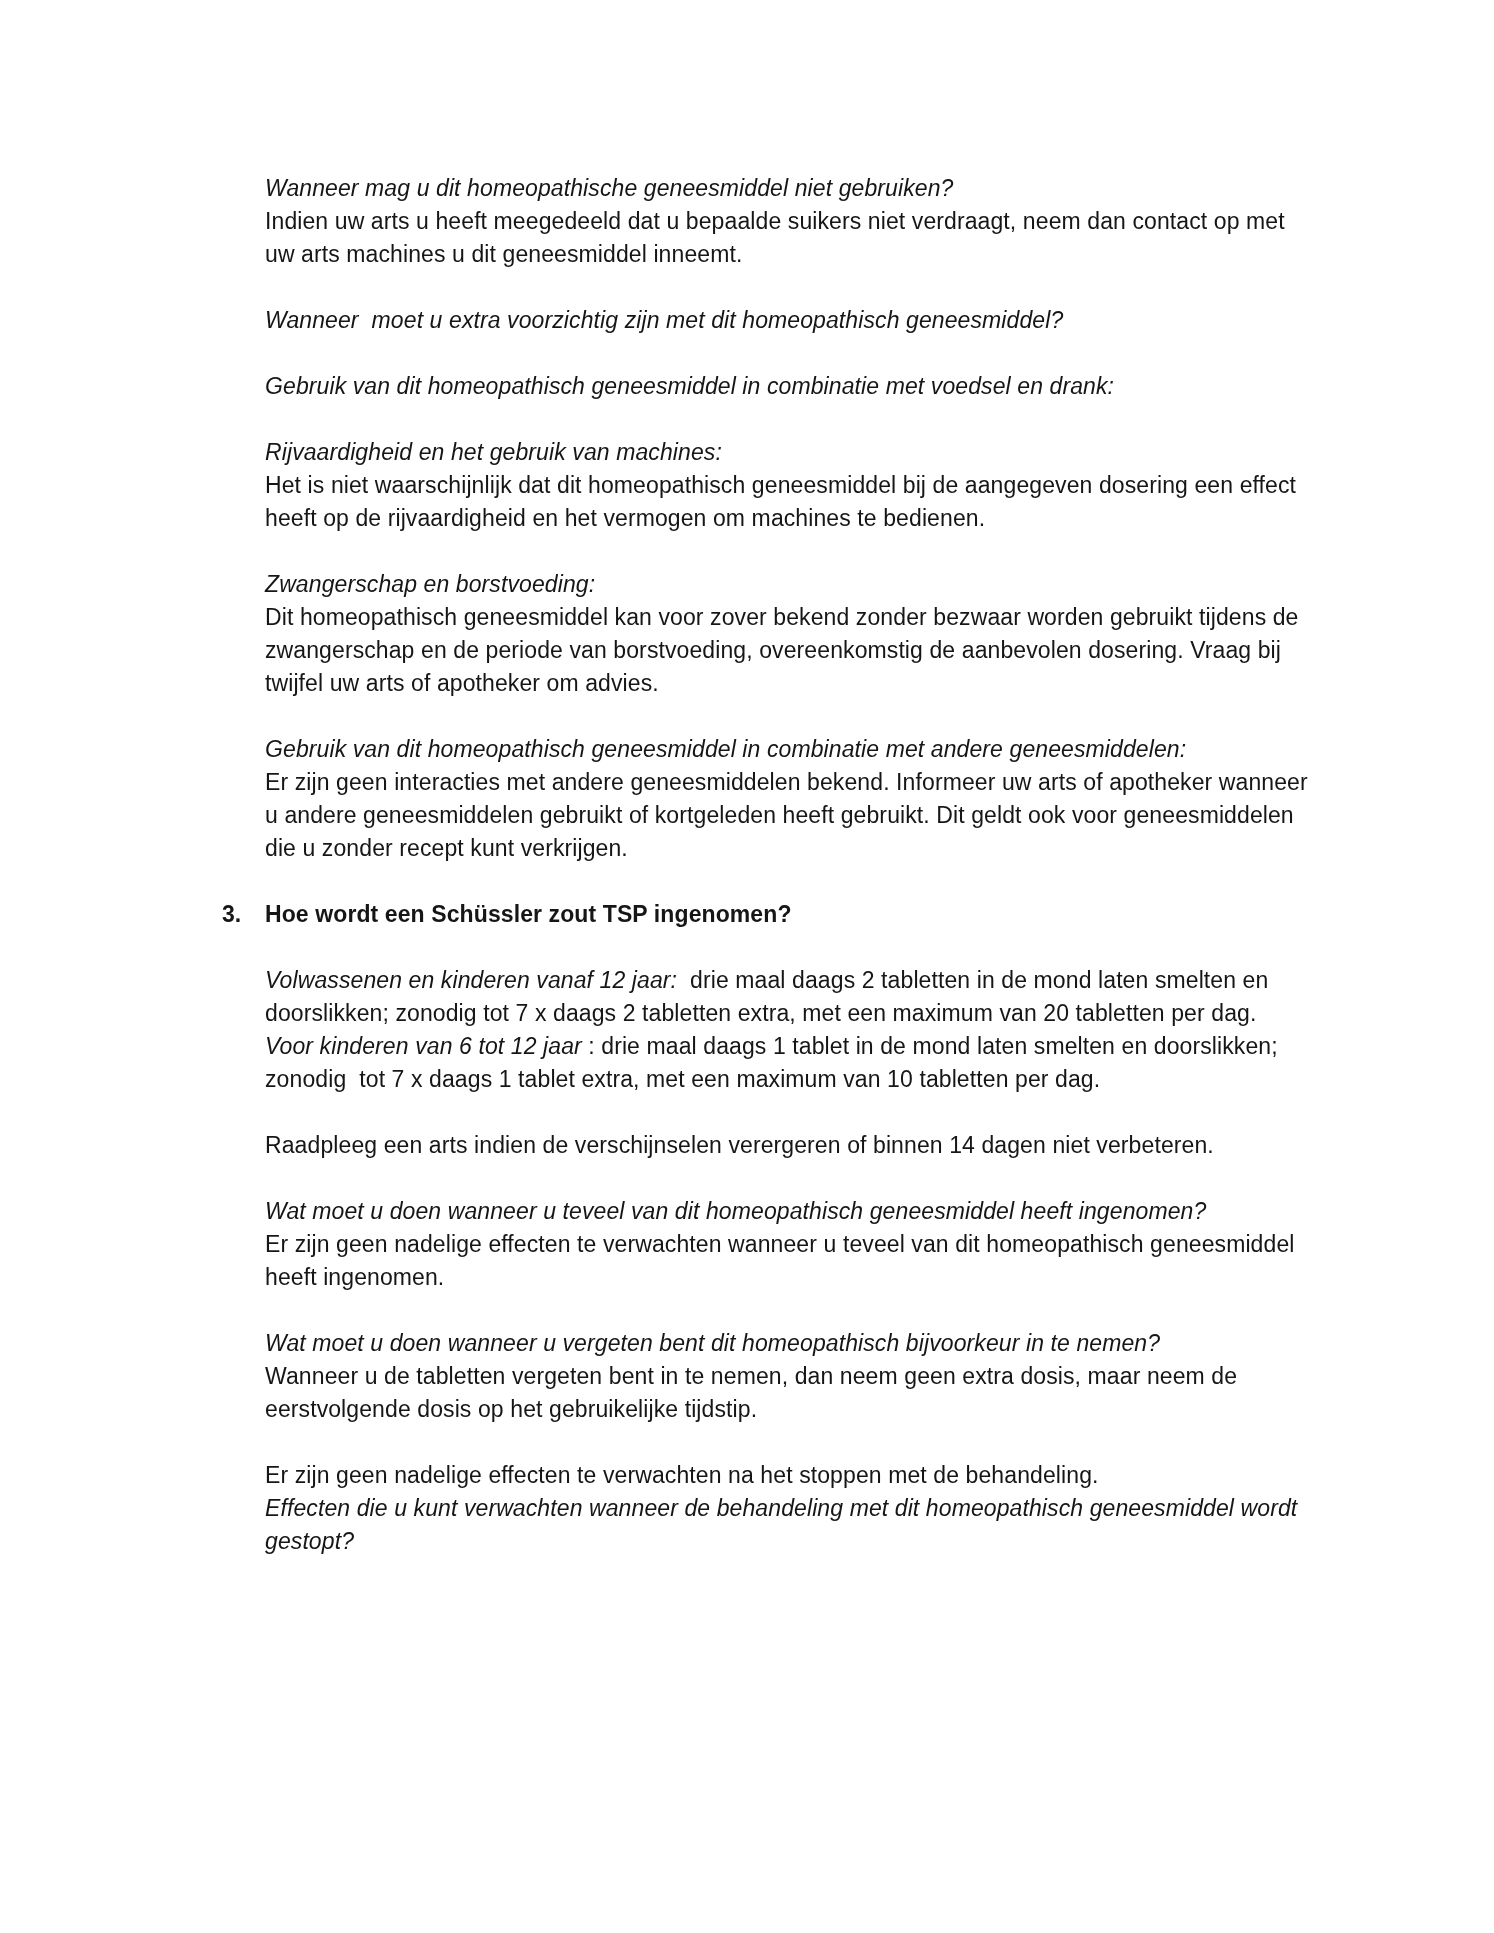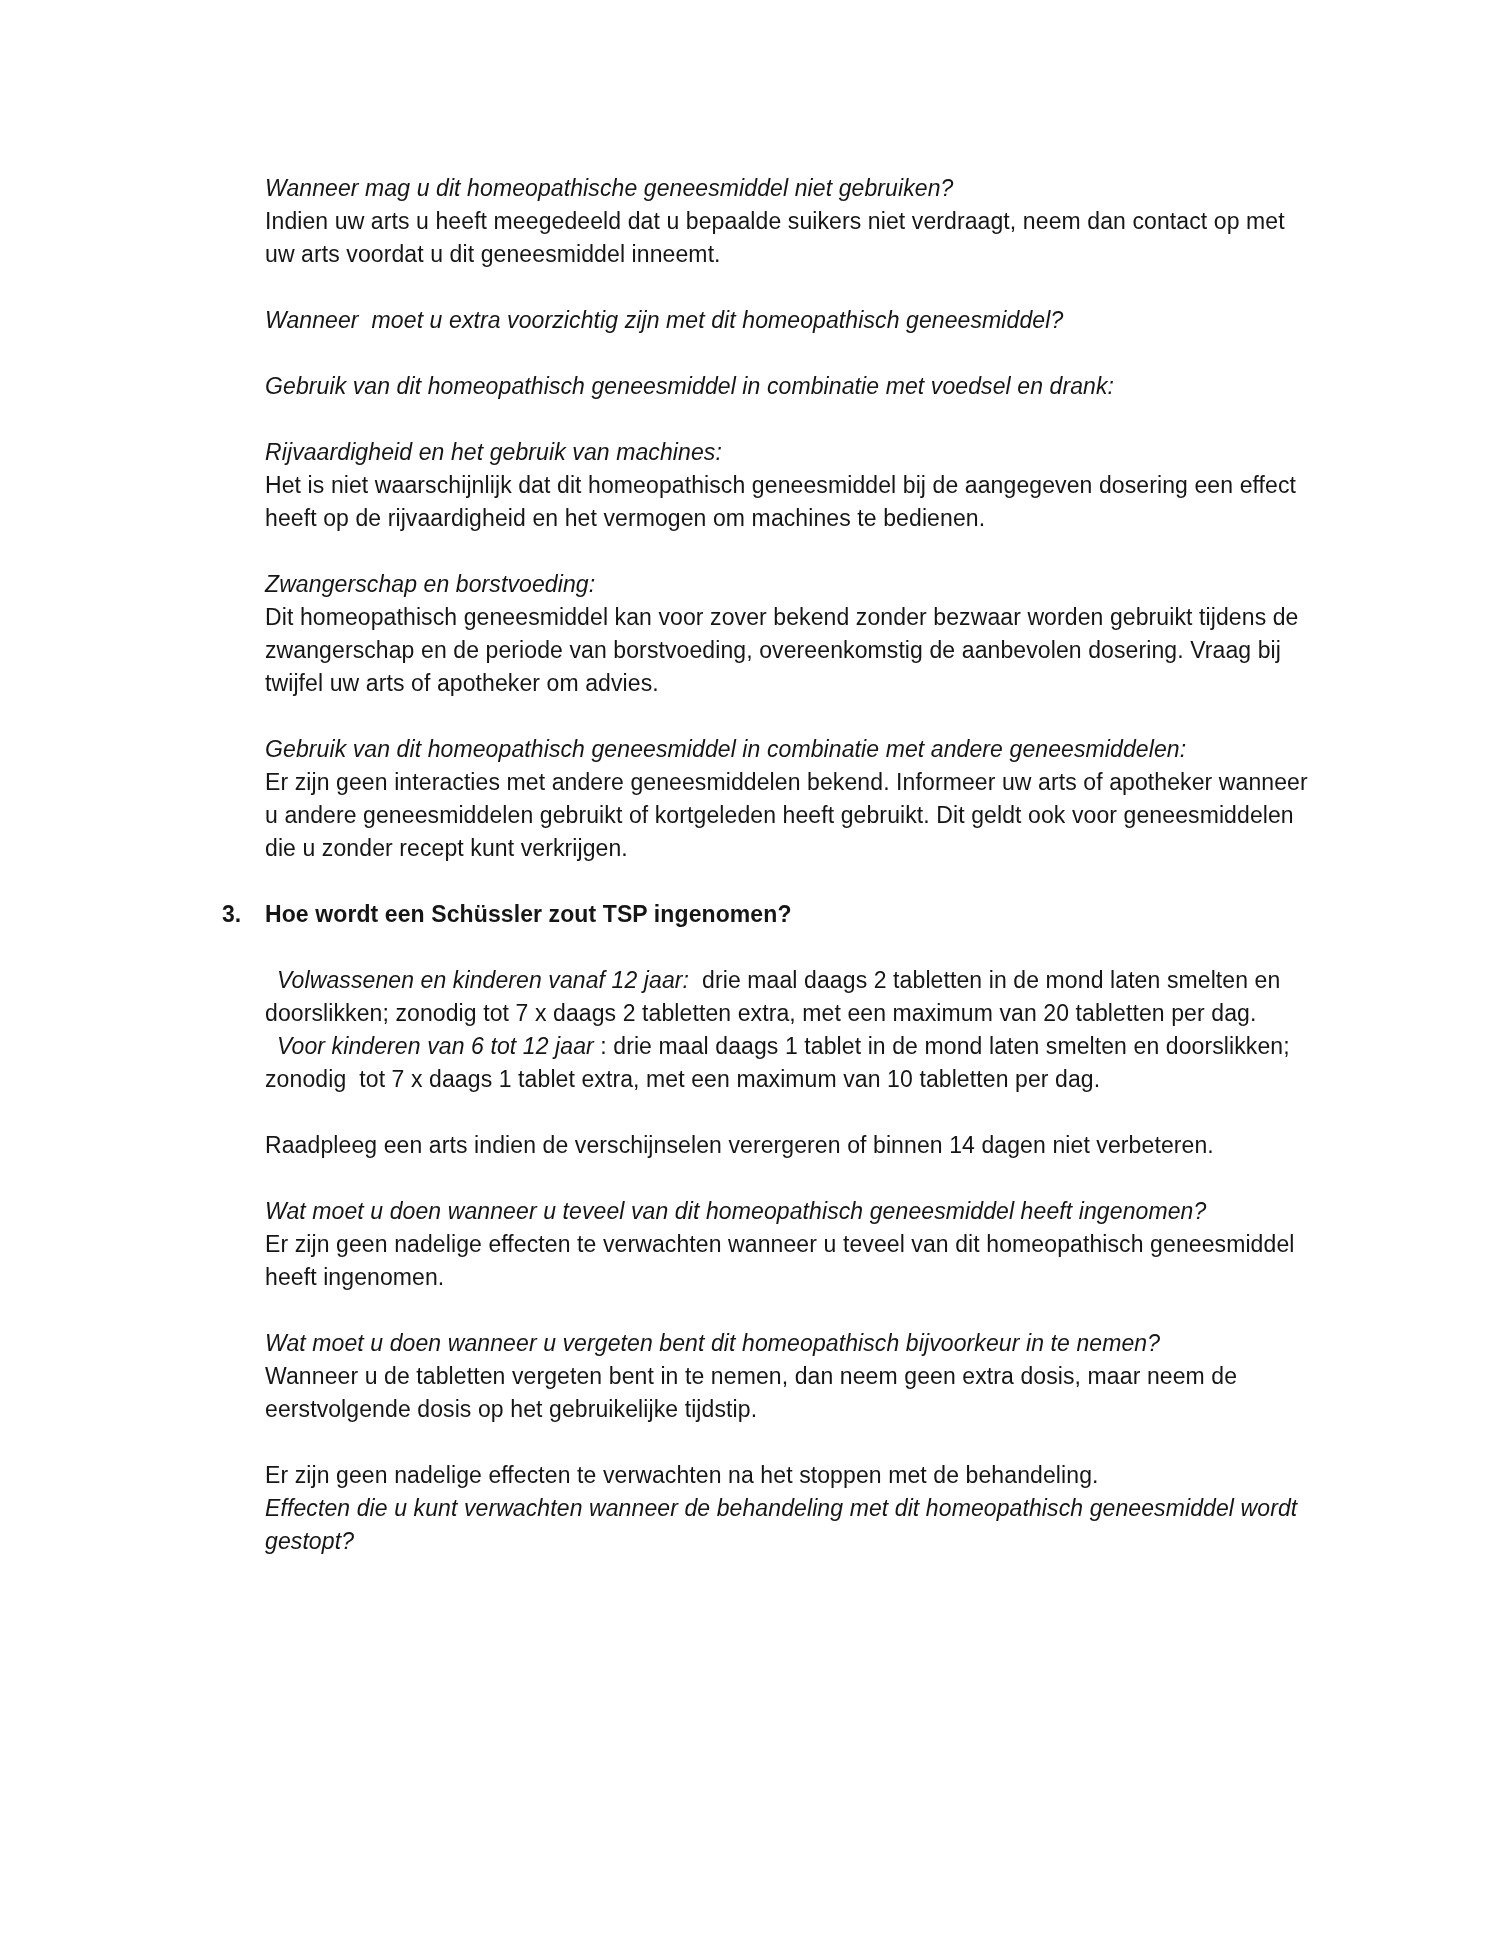--- a/index.html
+++ b/index.html
@@ -28,30 +28,30 @@
   .h-italic { font-style: italic; }
   .h-bold { font-weight: 700; }
   .numbered { position: relative; }
   .section-number {
     position: absolute;
     left: -43px; top: 0;
     font-weight: 700;
     font-size: 23px;
     line-height: 33px;
   }
-  em { font-style: italic; margin-left: 12px; }
+  em { font-style: italic; }
 </style>
 </head>
 <body>
 
 <div class="page">
 
   <section class="block">
     <p class="para h-italic">Wanneer mag u dit homeopathische geneesmiddel niet gebruiken?</p>
-    <p class="para">Indien uw arts u heeft meegedeeld dat u bepaalde suikers niet verdraagt, neem dan contact op met uw arts voordat u dit geneesmiddel inneemt.</p>
+    <p class="para">Indien uw arts u heeft meegedeeld dat u bepaalde suikers niet verdraagt, neem dan contact op met uw arts machines u dit geneesmiddel inneemt.</p>
   </section>
 
   <section class="block">
     <p class="para h-italic">Wanneer  moet u extra voorzichtig zijn met dit homeopathisch geneesmiddel?</p>
   </section>
 
   <section class="block">
     <p class="para h-italic">Gebruik van dit homeopathisch geneesmiddel in combinatie met voedsel en drank:</p>
   </section>
 

